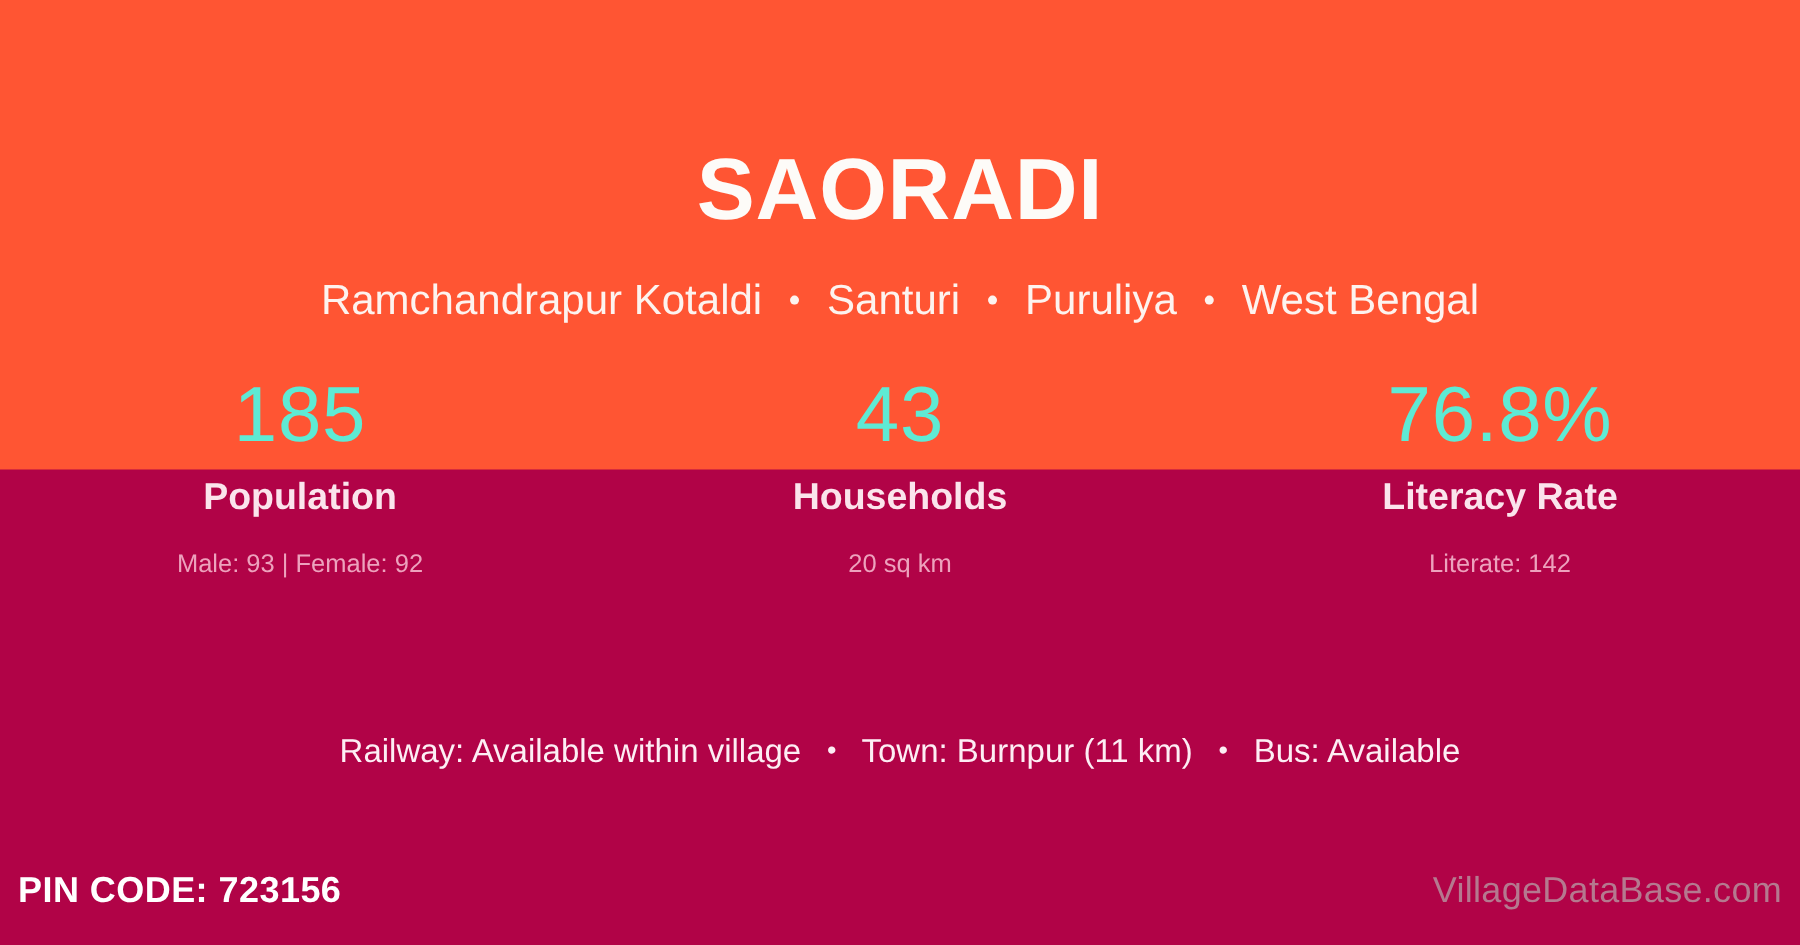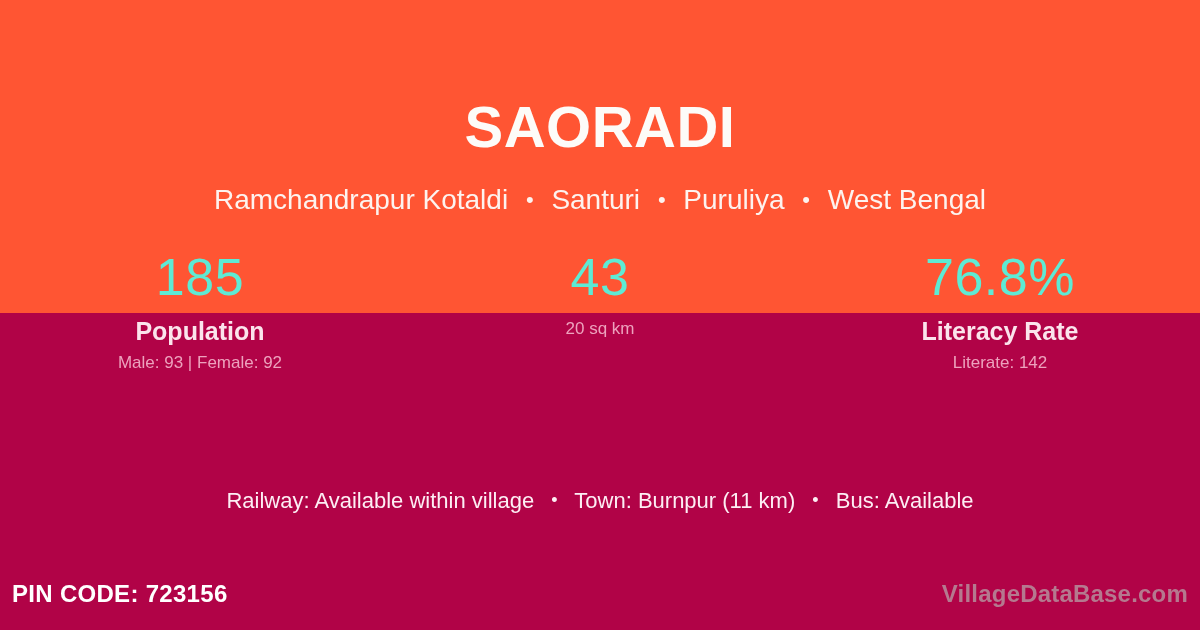--- a/index.html
+++ b/index.html
@@ -92,21 +92,21 @@
   }
   .stat-label {
     margin-top: 2px;
     font-size: 25px;
     line-height: 32px;
     font-weight: 700;
     color: #fbe4ec;
     white-space: nowrap;
   }
   .stat-sub {
-    margin-top: 5px;
+    margin-top: 18px;
     font-size: 17px;
     line-height: 22px;
     font-weight: 400;
     color: #eda2bd;
     white-space: nowrap;
   }
 
   
   .amenities {
     position: absolute;
@@ -144,21 +144,21 @@
     font-size: 24px;
     line-height: 32px;
     font-weight: 700;
     color: #ffffff;
     letter-spacing: 0.3px;
     white-space: nowrap;
   }
   .watermark {
     font-size: 24px;
     line-height: 32px;
-    font-weight: 700;
+    font-weight: 400;
     color: #b5798f;
     letter-spacing: 0.2px;
     white-space: nowrap;
   }
 </style>
 </head>
 <body>
 
 <div class="card">
 
@@ -179,20 +179,21 @@
   <div class="stats">
 
     <div class="stat">
       <div class="stat-value">185</div>
       <div class="stat-label">Population</div>
       <div class="stat-sub">Male: 93 | Female: 92</div>
     </div>
 
     <div class="stat">
       <div class="stat-value">43</div>
+      <div class="stat-label">Households</div>
       <div class="stat-sub">20 sq km</div>
     </div>
 
     <div class="stat">
       <div class="stat-value">76.8%</div>
       <div class="stat-label">Literacy Rate</div>
       <div class="stat-sub">Literate: 142</div>
     </div>
 
   </div>

